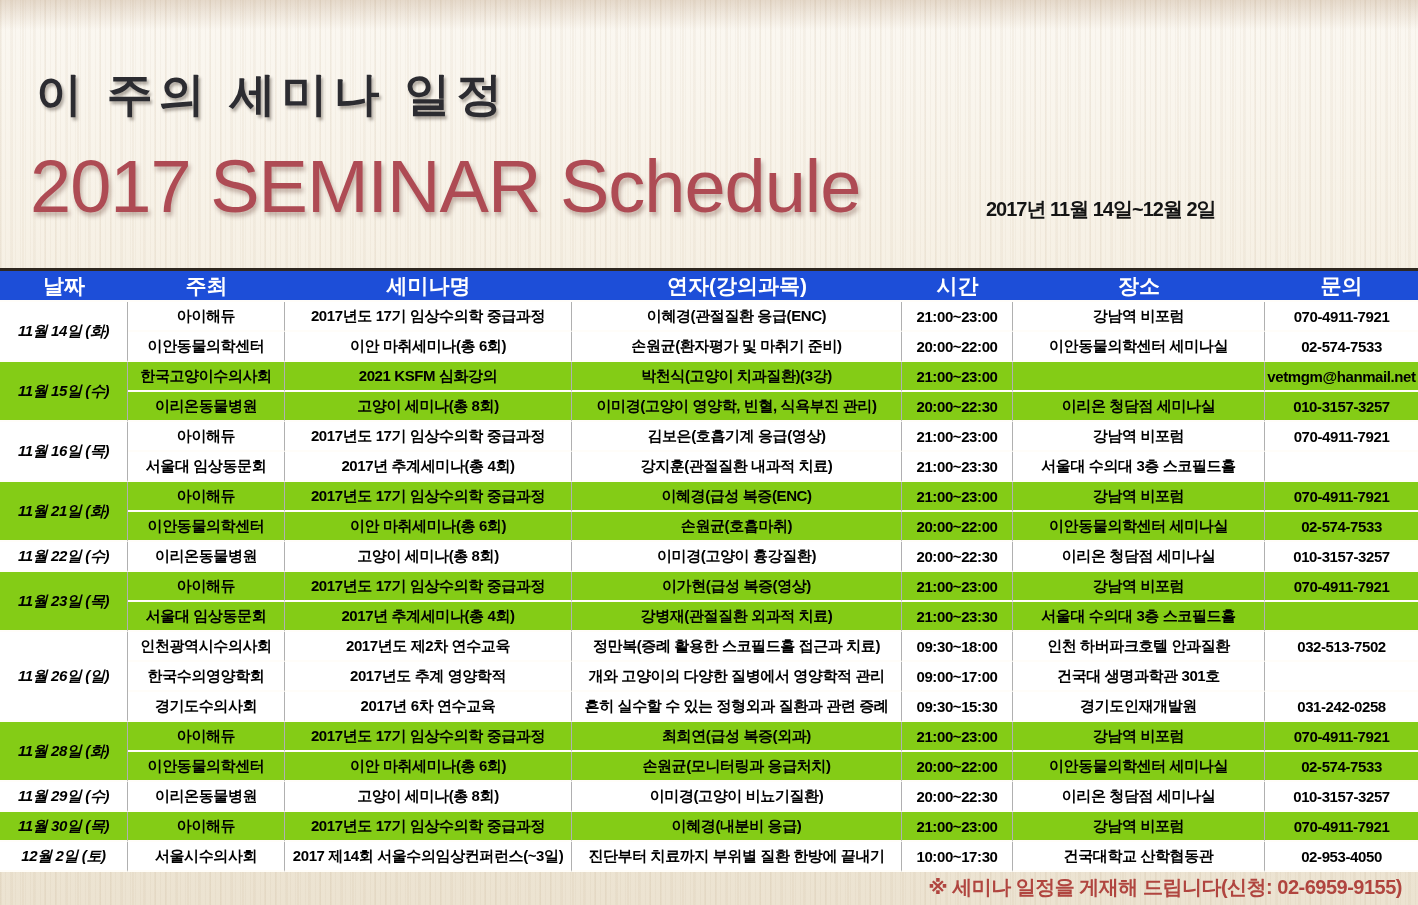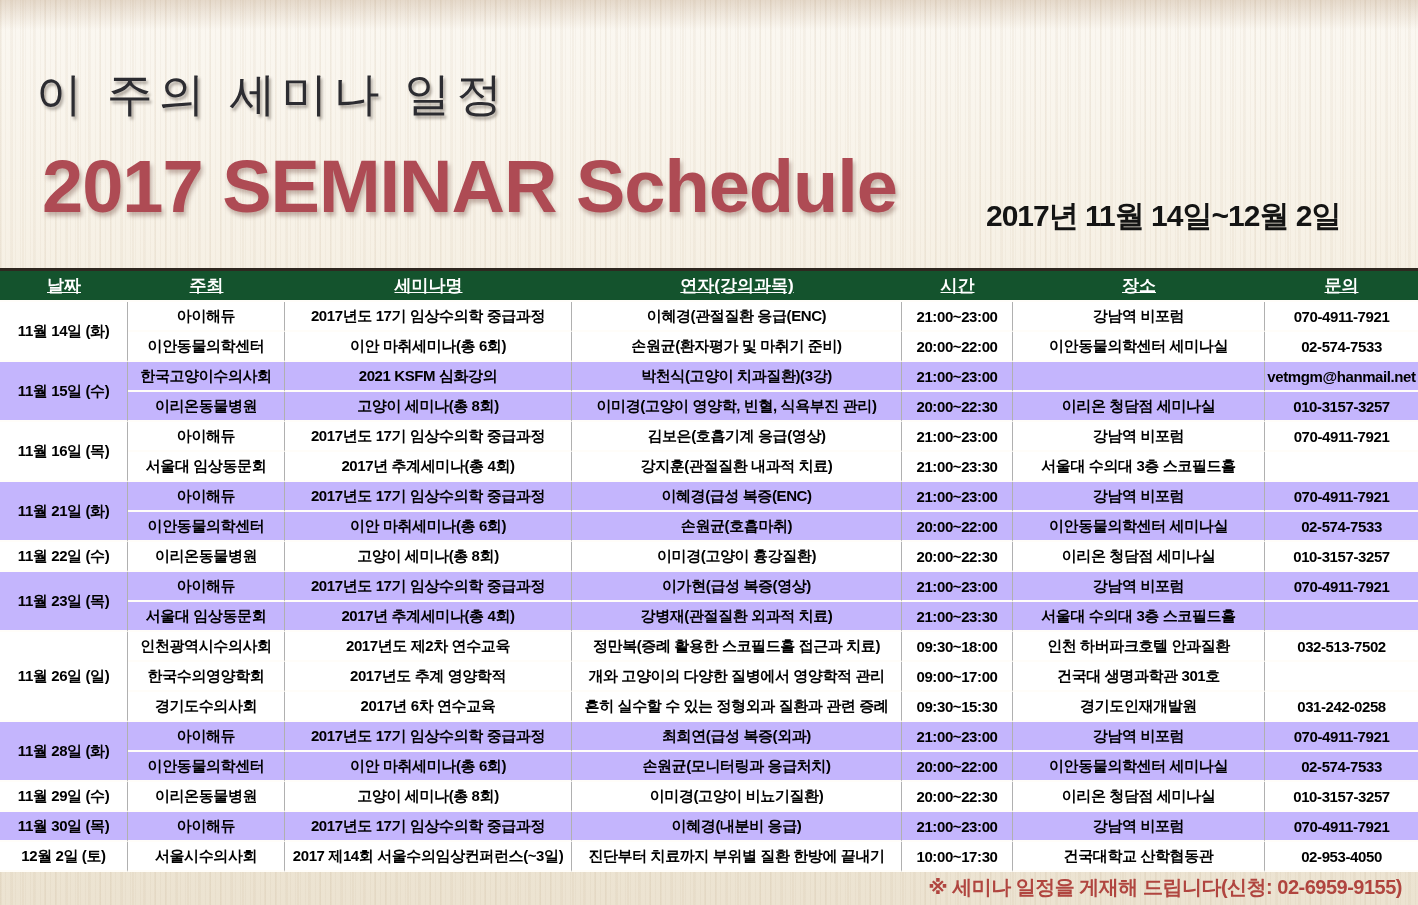--- a/index.html
+++ b/index.html
@@ -18,33 +18,33 @@
       repeating-linear-gradient(90deg, rgba(170,140,100,0.07) 0 2px, rgba(0,0,0,0) 2px 11px),
       linear-gradient(180deg, #fbf8f2 0%, #f6f0e4 30%, #efe7d7 75%, #ece3d1 100%);
   }
   .top-edge {
     position: absolute; top: 0; left: 0; width: 100%; height: 30px;
     background: linear-gradient(180deg, rgba(150,105,60,0.22), rgba(150,105,60,0));
     pointer-events: none;
   }
   .calligraphy {
     position: absolute; left: 36px; top: 64px;
-    font-size: 46px; font-weight: 400; color: #2c2c31;
+    font-size: 46px; font-weight: 700; color: #2c2c31;
     letter-spacing: 6px;
     text-shadow: 2px 3px 3px rgba(40,30,20,0.35);
   }
   .main-title {
-    position: absolute; left: 42px; top: 144px;
-    font-size: 74px; font-weight: 700; color: #AE4B54;
+    position: absolute; left: 30px; top: 144px;
+    font-size: 74px; font-weight: 400; color: #AE4B54;
     letter-spacing: -1px; white-space: nowrap;
     text-shadow: 2px 4px 4px rgba(110,70,60,0.38);
   }
   .date-range {
     position: absolute; left: 986px; top: 196px;
-    font-size: 30px; font-weight: 700; color: #141414;
+    font-size: 20px; font-weight: 700; color: #141414;
     letter-spacing: -1px; white-space: nowrap;
   }
   .table-top-border {
     position: absolute; top: 268px; left: 0;
     width: 100%; height: 3px; background: #2f2820;
   }
   table.schedule {
     position: absolute; top: 271px; left: 0;
     width: 1418px;
     border-collapse: separate; border-spacing: 0;
@@ -52,41 +52,41 @@
   }
   col.c1 { width: 128px; }
   col.c2 { width: 157px; }
   col.c3 { width: 287px; }
   col.c4 { width: 330px; }
   col.c5 { width: 111px; }
   col.c6 { width: 252px; }
   col.c7 { width: 153px; }
   table.schedule th {
     height: 29px;
-    background: #14532d;
+    background: #1d4ed8;
     color: #ffffff;
-    font-size: 17px; font-weight: 700;
+    font-size: 21px; font-weight: 700;
     border-bottom: 2px solid #fffdf9;
     padding: 0; text-align: center;
-    letter-spacing: 0px; white-space: nowrap; text-decoration: underline;
+    letter-spacing: 0px; white-space: nowrap;
   }
   table.schedule td {
     height: 28px;
     text-align: center; vertical-align: middle;
     font-size: 15px; font-weight: 700; color: #000;
     letter-spacing: -0.4px; white-space: nowrap;
     padding: 0 2px;
     border-right: 1px solid #b0b0b0;
     border-bottom: 2px solid #fffdf9;
     overflow: hidden;
   }
   table.schedule td:last-child { border-right: none; }
   tr.row-white td { background: #ffffff; }
-  tr.row-gray td  { background: #c4b5fd; }
-  td.date-cell { font-size: 16px; }
+  tr.row-gray td  { background: #84cc16; }
+  td.date-cell { font-size: 16px; font-style: italic; }
   .note {
     position: absolute; top: 874px; right: 16px;
     font-size: 20px; font-weight: 700; color: #B0453F;
     letter-spacing: -0.5px; white-space: nowrap;
   }
 </style>
 </head>
 <body>
 
 <div class="top-edge"></div>

